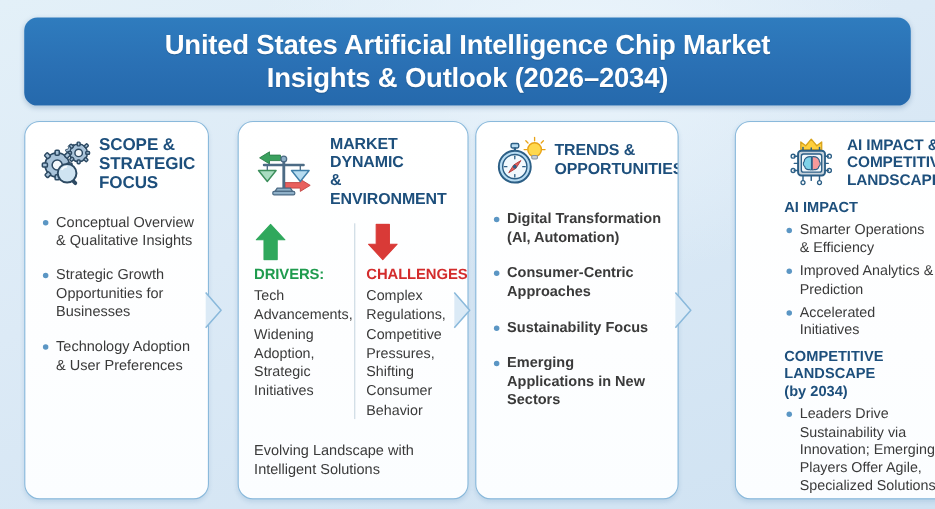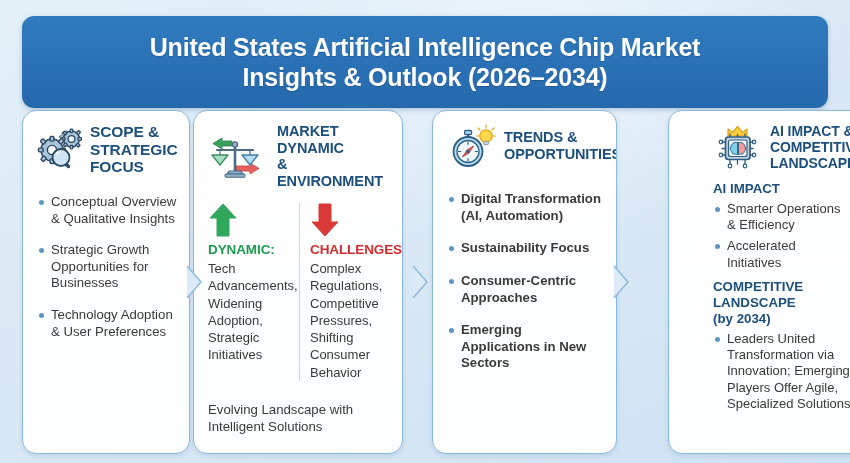--- a/index.html
+++ b/index.html
@@ -20,21 +20,21 @@
       radial-gradient(ellipse 420px 300px at 62% 10%, #eaf4fb 0%, rgba(234,244,251,0) 70%),
       linear-gradient(160deg, #e3f0f8 0%, #dceaf6 40%, #cfe2f2 100%);
   }
 
   
   #title-banner {
     position: absolute;
     left: 22px;
     top: 16px;
     width: 806px;
-    height: 92px;
+    height: 80px;
     background: linear-gradient(180deg, #2f7cbe 0%, #2a70b4 55%, #2569ac 100%);
     border-radius: 12px;
     display: flex;
     align-items: center;
     justify-content: center;
     box-shadow: 0 2px 5px rgba(30,80,130,0.25);
   }
   #title-text {
     color: #ffffff;
     font-size: 25px;
@@ -52,21 +52,21 @@
     top: 110px;
     height: 344px;
     background: linear-gradient(180deg, #ffffff 0%, #fdfeff 60%, #fbfdff 100%);
     border: 1.4px solid #8ab9db;
     border-radius: 14px;
     box-shadow: 0 2px 4px rgba(60,120,170,0.16);
     padding: 12px 12px 10px 14px;
     overflow: hidden;
   }
   #card-scope         { left: 22px;  width: 168px; }
-  #card-market        { left: 193px; width: 210px; }
+  #card-market        { left: 216px; width: 210px; }
   #card-trends        { left: 432px; width: 185px; }
   #card-aiimpact      { left: 668px; width: 196px; padding-left: 44px; }
 
   
   .chevron {
     position: absolute;
     top: 265px;
     width: 17px;
     height: 34px;
     z-index: 5;
@@ -278,21 +278,21 @@
 &amp; ENVIRONMENT</div>
     </div>
 
     <div id="market-columns">
       <div class="market-col" id="market-col-drivers">
         <div class="market-arrow">
           <svg width="30" height="34" viewBox="0 0 30 34">
             <path d="M15,1 L28,15 L21,15 L21,33 L9,33 L9,15 L2,15 Z" fill="#2fa85c" stroke="#2fa85c" stroke-width="1" stroke-linejoin="round"></path>
           </svg>
         </div>
-        <div class="market-label" id="drivers-label">DYNAMIC:</div>
+        <div class="market-label" id="drivers-label">DRIVERS:</div>
         <div class="market-body">Tech
 Advancements,
 Widening
 Adoption,
 Strategic
 Initiatives</div>
       </div>
 
       <div class="market-col" id="market-col-challenges">
         <div class="market-arrow">
@@ -344,22 +344,22 @@
 
           <path d="M26.5,23 L22,30 L15.5,34 L20,27 Z" fill="#e8605e" stroke="#b4403e" stroke-width="0.9" stroke-linejoin="round"></path>
           <circle cx="21" cy="28.5" r="1.7" fill="#2c5f86"></circle>
         </svg>
       </span>
       <div class="card-title">TRENDS &amp;
 OPPORTUNITIES</div>
     </div>
     <ul class="bullets" id="trends-list">
       <li>Digital Transformation (AI, Automation)</li>
+      <li>Consumer-Centric Approaches</li>
       <li>Sustainability Focus</li>
-      <li>Consumer-Centric Approaches</li>
       <li>Emerging Applications in New Sectors</li>
     </ul>
   </div>
 
   <div class="card" id="card-aiimpact">
     <div class="card-header">
       <span class="card-icon">
         <svg width="50" height="50" viewBox="0 0 50 50">
 
           <path d="M15,13 L15,6 L19.5,9.5 L24.5,3.5 L29.5,9.5 L34,6 L34,13 Z" fill="#ffcf3d" stroke="#d9a41c" stroke-width="1.2" stroke-linejoin="round"></path>
@@ -396,23 +396,24 @@
         </svg>
       </span>
       <div class="card-title">AI IMPACT &amp;
 COMPETITIVE
 LANDSCAPE</div>
     </div>
 
     <div class="section-heading">AI IMPACT</div>
     <ul class="bullets" id="aiimpact-list">
       <li>Smarter Operations &amp; Efficiency</li>
+      <li>Improved Analytics &amp; Prediction</li>
       <li>Accelerated Initiatives</li>
     </ul>
 
     <div class="section-heading">COMPETITIVE LANDSCAPE
 (by 2034)</div>
     <ul class="bullets" id="competitive-list">
-      <li>Leaders United Transformation via Innovation; Emerging Players Offer Agile, Specialized Solutions</li>
+      <li>Leaders Drive Sustainability via Innovation; Emerging Players Offer Agile, Specialized Solutions</li>
     </ul>
   </div>
 
 </div>
 
 </body></html>

